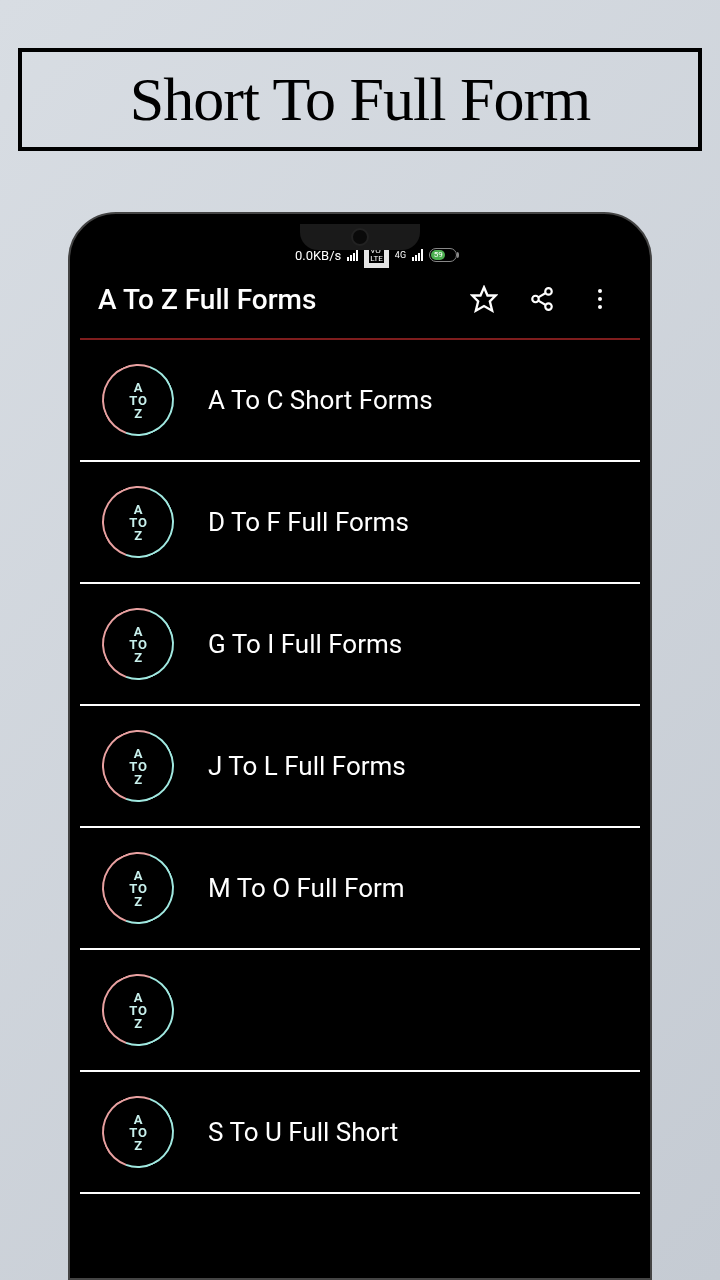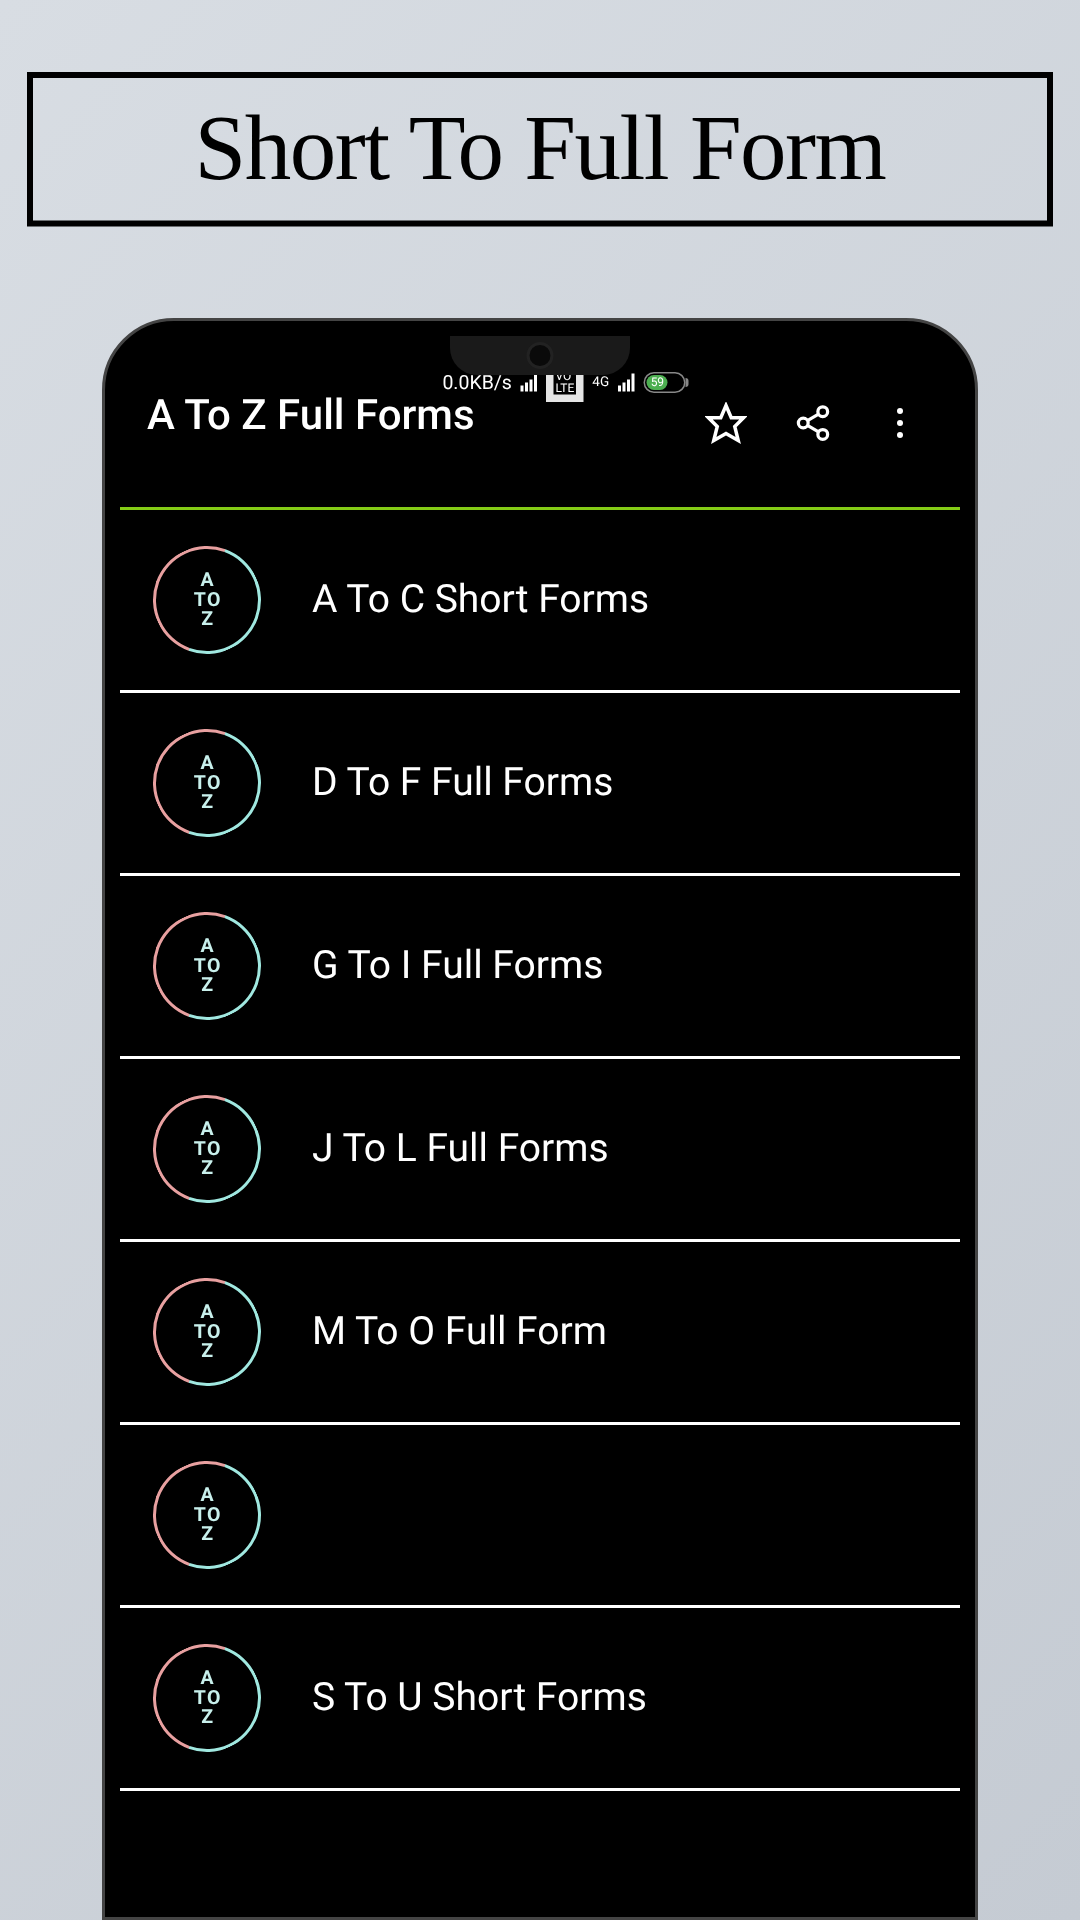--- a/index.html
+++ b/index.html
@@ -130,24 +130,24 @@
       background: #4caf50;
       border-radius: 5px;
       font-size: 8px;
       color: #fff;
       text-align: center;
       line-height: 10px;
     }
     .app-bar {
       height: 80px;
       display: flex;
-      align-items: flex-start;
+      align-items: center;
       padding: 0 18px;
       color: #fff;
-      border-bottom: 2px solid #84cc16;
+      border-bottom: 2px solid #7f1d1d;
     }
     .app-title {
       font-size: 28px;
       font-weight: 500;
       flex: 1;
     }
     .app-bar-icon {
       width: 44px;
       height: 44px;
       display: flex;
@@ -306,18 +306,18 @@
               <div class="item-icon-text"><span>A</span><br><span>TO</span><br><span>Z</span></div>
             </div>
           </div>
       </div>
       <div class="list-item">
         <div class="item-icon">
             <div class="item-icon-ring">
               <div class="item-icon-text"><span>A</span><br><span>TO</span><br><span>Z</span></div>
             </div>
           </div>
-        <div class="item-label">S To U Short Forms</div>
+        <div class="item-label">S To U Full Short</div>
       </div>
     </div>
 
   </div>
 </div>
 
 </body></html>

